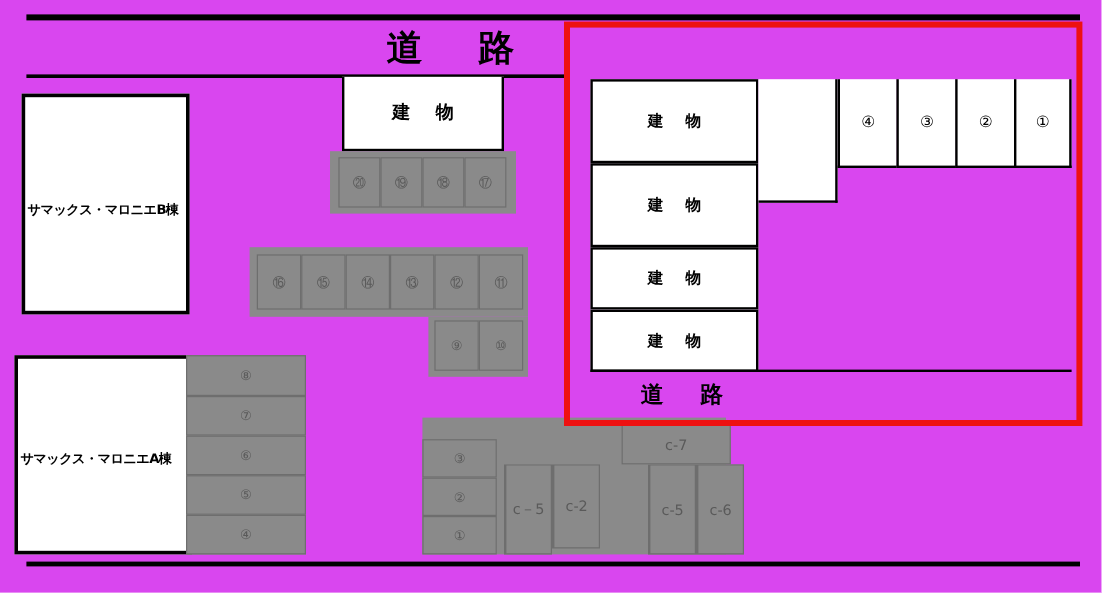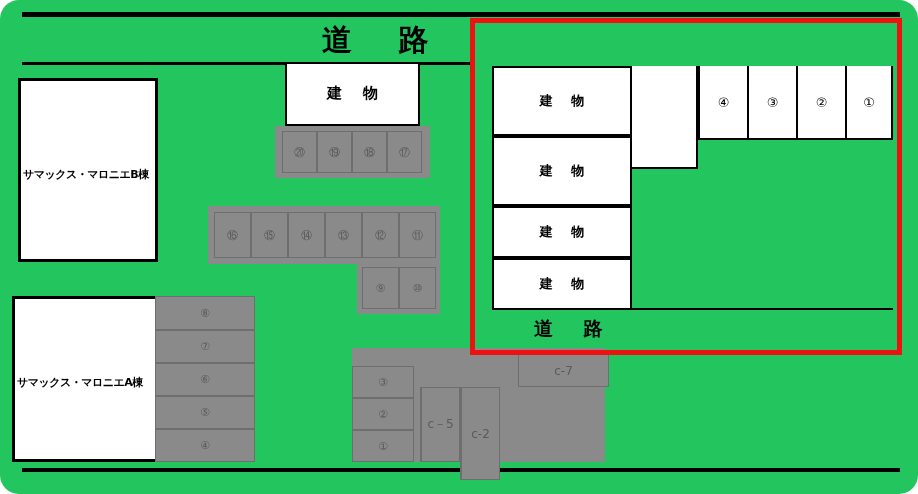--- a/index.html
+++ b/index.html
@@ -7,23 +7,22 @@
     padding: 0;
     background: #ffffff;
   }
   body {
     font-family: "DejaVu Sans", "Liberation Sans", sans-serif;
   }
   #canvas {
     position: relative;
     width: 918px;
     height: 494px;
-    background: #22c55e;
+    background: #d946ef;
     overflow: hidden;
-    border-radius: 19px;
   }
   .abs { position: absolute; }
 
   
   .road-line-top {
     left: 22px; top: 12px; width: 878px; height: 5px;
     background: #000000;
   }
   .road-line-mid-left {
     left: 22px; top: 62px; width: 450px; height: 3px;
@@ -210,21 +209,23 @@
 
   <div class="gray-group" style="left:352px; top:348px; width:253px; height:114px;">
 
     <div class="stall" style="left:0px; top:18px; width:62px; height:32px;">③</div>
     <div class="stall" style="left:0px; top:50px; width:62px; height:32px;">②</div>
     <div class="stall" style="left:0px; top:82px; width:62px; height:32px;">①</div>
 
     <div class="stall" style="left:166px; top:6px; width:91px; height:33px; font-size:12px;">c-7</div>
 
     <div class="stall stall-h" style="left:68px;  top:39px; width:40px; height:75px; font-size:12px;">c－5</div>
-    <div class="stall stall-h" style="left:108px; top:39px; width:40px; height:93px; font-size:12px;">c-2</div>
+    <div class="stall stall-h" style="left:108px; top:39px; width:40px; height:70px; font-size:12px;">c-2</div>
+    <div class="stall stall-h" style="left:188px; top:39px; width:40px; height:75px; font-size:12px;">c-5</div>
+    <div class="stall stall-h" style="left:228px; top:39px; width:40px; height:75px; font-size:12px;">c-6</div>
   </div>
 
   <div class="inner-bldg" style="left:492px; top:66px;  width:140px; height:70px;">建 物</div>
   <div class="inner-bldg" style="left:492px; top:136px; width:140px; height:70px;">建 物</div>
   <div class="inner-bldg" style="left:492px; top:206px; width:140px; height:52px;">建 物</div>
   <div class="inner-bldg" style="left:492px; top:258px; width:140px; height:52px;">建 物</div>
 
   <div class="inner-court" style="left:632px; top:66px; width:66px; height:103px;"></div>
 
   <div class="inner-stall" style="left:698px; top:66px; width:49px; height:74px;">④</div>

